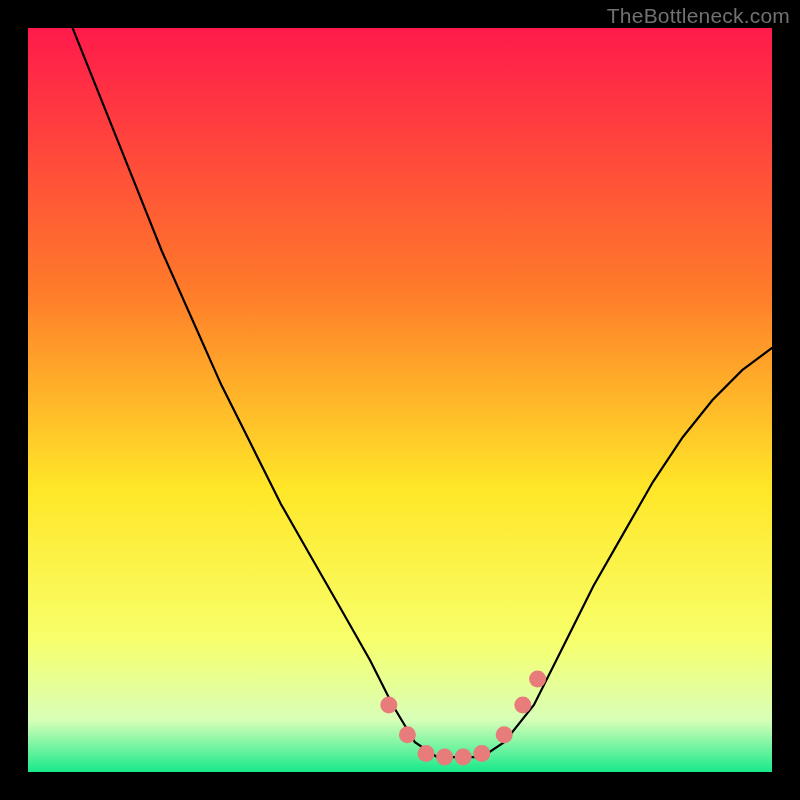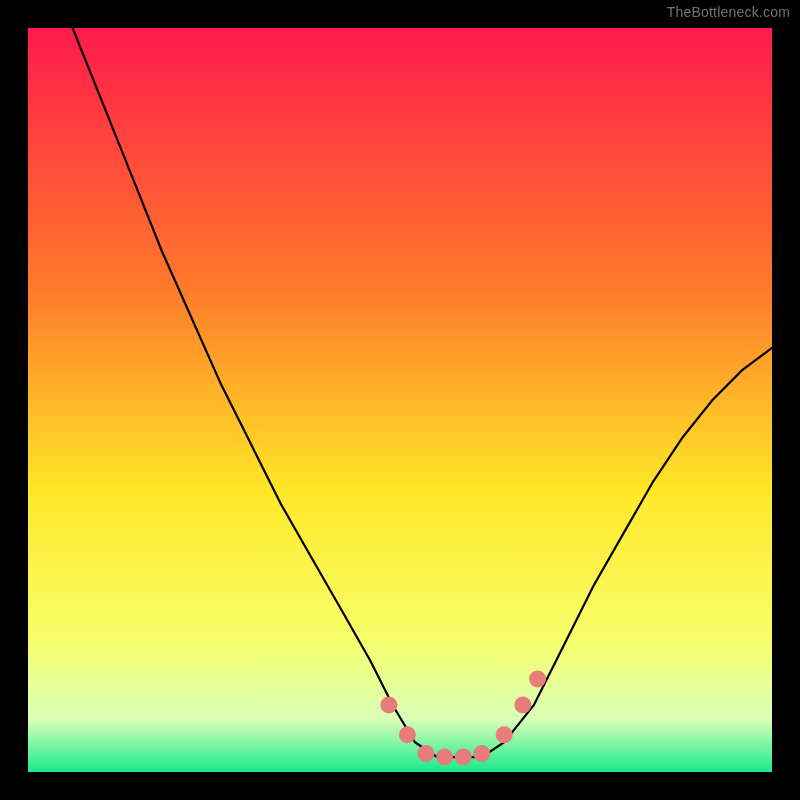--- a/index.html
+++ b/index.html
@@ -23,21 +23,21 @@
     left: 0;
     top: 0;
     width: 744px;
     height: 744px;
   }
   .watermark {
     position: absolute;
     top: 4px;
     right: 10px;
     font-family: Arial, Helvetica, sans-serif;
-    font-size: 14px;
+    font-size: 21px;
     color: #717171;
     letter-spacing: 0.2px;
     font-weight: 500;
   }
   svg { display: block; }
 </style>
 </head>
 <body>
 
 <div class="frame">

